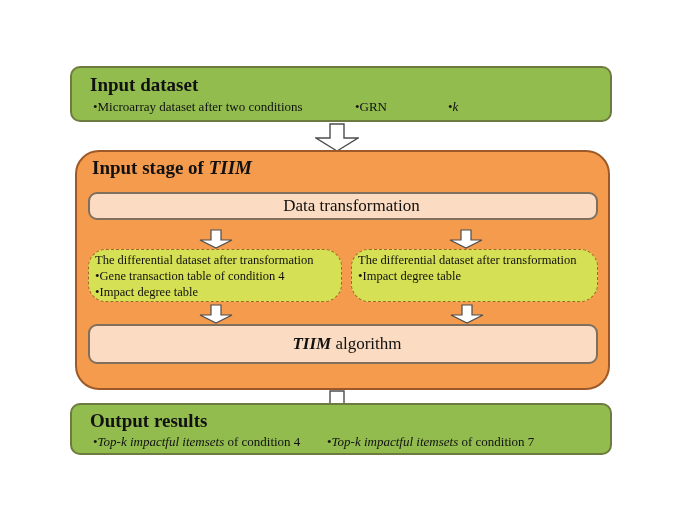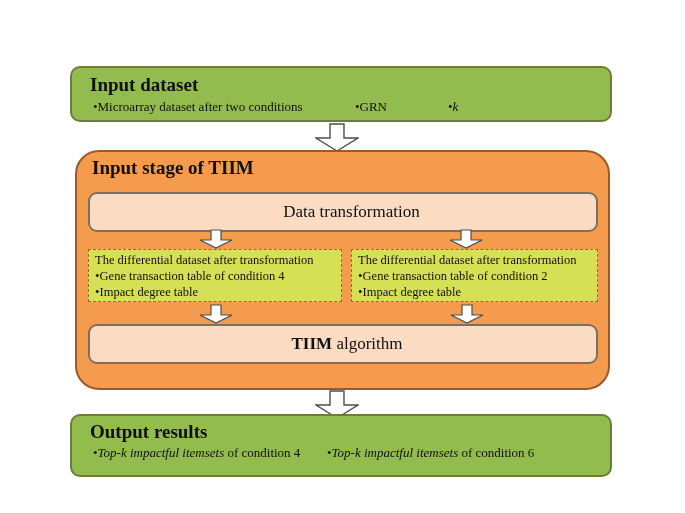--- a/index.html
+++ b/index.html
@@ -23,47 +23,47 @@
   .peach-box {
     background:var(--box-peach,#FBDCC2);
     border:2px solid var(--box-peach-border,#7F6F5F);
     border-radius:9px;
     display:flex; align-items:center; justify-content:center;
     font-size:17px;
   }
   .dashed-box {
     background:var(--box-chartreuse,#D5E054);
     border:1.5px dashed var(--box-chartreuse-border,#A8622A);
-    border-radius:0;
+    border-radius:18px;
     padding:2px 3px 4px 6px;
     font-size:12.5px; line-height:16px; white-space:nowrap;
   }
 
   .section-title { font-size:19px; font-weight:bold; white-space:nowrap; }
   .in-box-title { position:absolute; left:18px; top:6px; }
   .bullet-item { position:absolute; font-size:13px; white-space:nowrap; }
   .bu { font-size:13px; }
   .it { font-style:italic; }
-  .bi { font-weight:bold; }
+  .bi { font-style:italic; font-weight:bold; }
 
   
   #input-box   { left:70px;  top:66px;  width:542px; height:56px; }
   #arrow-top   { left:315px; top:123px; width:44px;  height:29px; }
   #mining-box  { left:75px;  top:150px; width:535px; height:240px; }
   #mining-title{ left:92px;  top:157px; }
-  #peach-transform { left:88px; top:192px; width:510px; height:40px;padding-left:17px; }
+  #peach-transform { left:88px; top:192px; width:510px; height:28px;padding-left:17px; }
   #arrow-s1a   { left:199px; top:229px; width:34px; height:20px; }
   #arrow-s1b   { left:449px; top:229px; width:34px; height:20px; }
   #dashed-left { left:88px;  top:249px; width:254px; height:53px; }
   #dashed-right{ left:351px; top:249px; width:247px; height:53px; }
   #arrow-s2a   { left:199px; top:304px; width:34px; height:20px; }
   #arrow-s2b   { left:450px; top:304px; width:34px; height:20px; }
   #peach-algo  { left:88px;  top:324px; width:510px; height:40px;padding-left:8px; }
   #arrow-bottom{ left:315px; top:390px; width:44px;  height:29px; }
-  #output-box  { left:70px;  top:414px; width:542px; height:63px; }
+  #output-box  { left:70px;  top:403px; width:542px; height:52px; }
 
   #input-b0 { left:21px;  top:31px; }
   #input-b1 { left:255px; top:31px;margin-left:28px; }
   #input-b2 { left:376px; top:31px; }
   #output-b0 { left:21px;  top:29px; }
   #output-b1 { left:255px; top:29px; }
 
   svg.arrow { display:block; width:100%; height:100%; }
 </style>
 </head>
@@ -102,21 +102,20 @@
     </svg>
   </div>
 
   <div id="dashed-left" class="abs dashed-box">
     <div>The differential dataset after transformation</div>
     <div><span class="bu">•</span><span>Gene transaction table of condition 4</span></div>
     <div><span class="bu">•</span><span>Impact degree table</span></div>
   </div>
   <div id="dashed-right" class="abs dashed-box">
     <div>The differential dataset after transformation</div>
-    <div><span class="bu">•</span><span>Gene transaction table of condition 2</span></div>
     <div><span class="bu">•</span><span>Impact degree table</span></div>
   </div>
 
   <div id="arrow-s2a" class="abs">
     <svg class="arrow" viewBox="0 0 34 20" preserveAspectRatio="none">
       <polygon points="12,1 22,1 22,11 33,11 17,19 1,11 12,11" fill="#FFFFFF" stroke="#4D4D4D" stroke-width="1.2"></polygon>
     </svg>
   </div>
   <div id="arrow-s2b" class="abs">
     <svg class="arrow" viewBox="0 0 34 20" preserveAspectRatio="none">
@@ -130,16 +129,16 @@
 
   <div id="arrow-bottom" class="abs">
     <svg class="arrow" viewBox="0 0 44 29" preserveAspectRatio="none">
       <polygon points="15,1 29,1 29,15 43,15 22,28 1,15 15,15" fill="#FFFFFF" stroke="#4D4D4D" stroke-width="1.4"></polygon>
     </svg>
   </div>
 
   <div id="output-box" class="abs green-box">
     <div class="in-box-title section-title" style="top:5px;">Output results</div>
     <span id="output-b0" class="bullet-item"><span class="bu">•</span><span class="it">Top-k impactful itemsets</span><span> of condition 4</span></span>
-    <span id="output-b1" class="bullet-item"><span class="bu">•</span><span class="it">Top-k impactful itemsets</span><span> of condition 6</span></span>
+    <span id="output-b1" class="bullet-item"><span class="bu">•</span><span class="it">Top-k impactful itemsets</span><span> of condition 7</span></span>
   </div>
 
 </div>
 
 </body></html>

